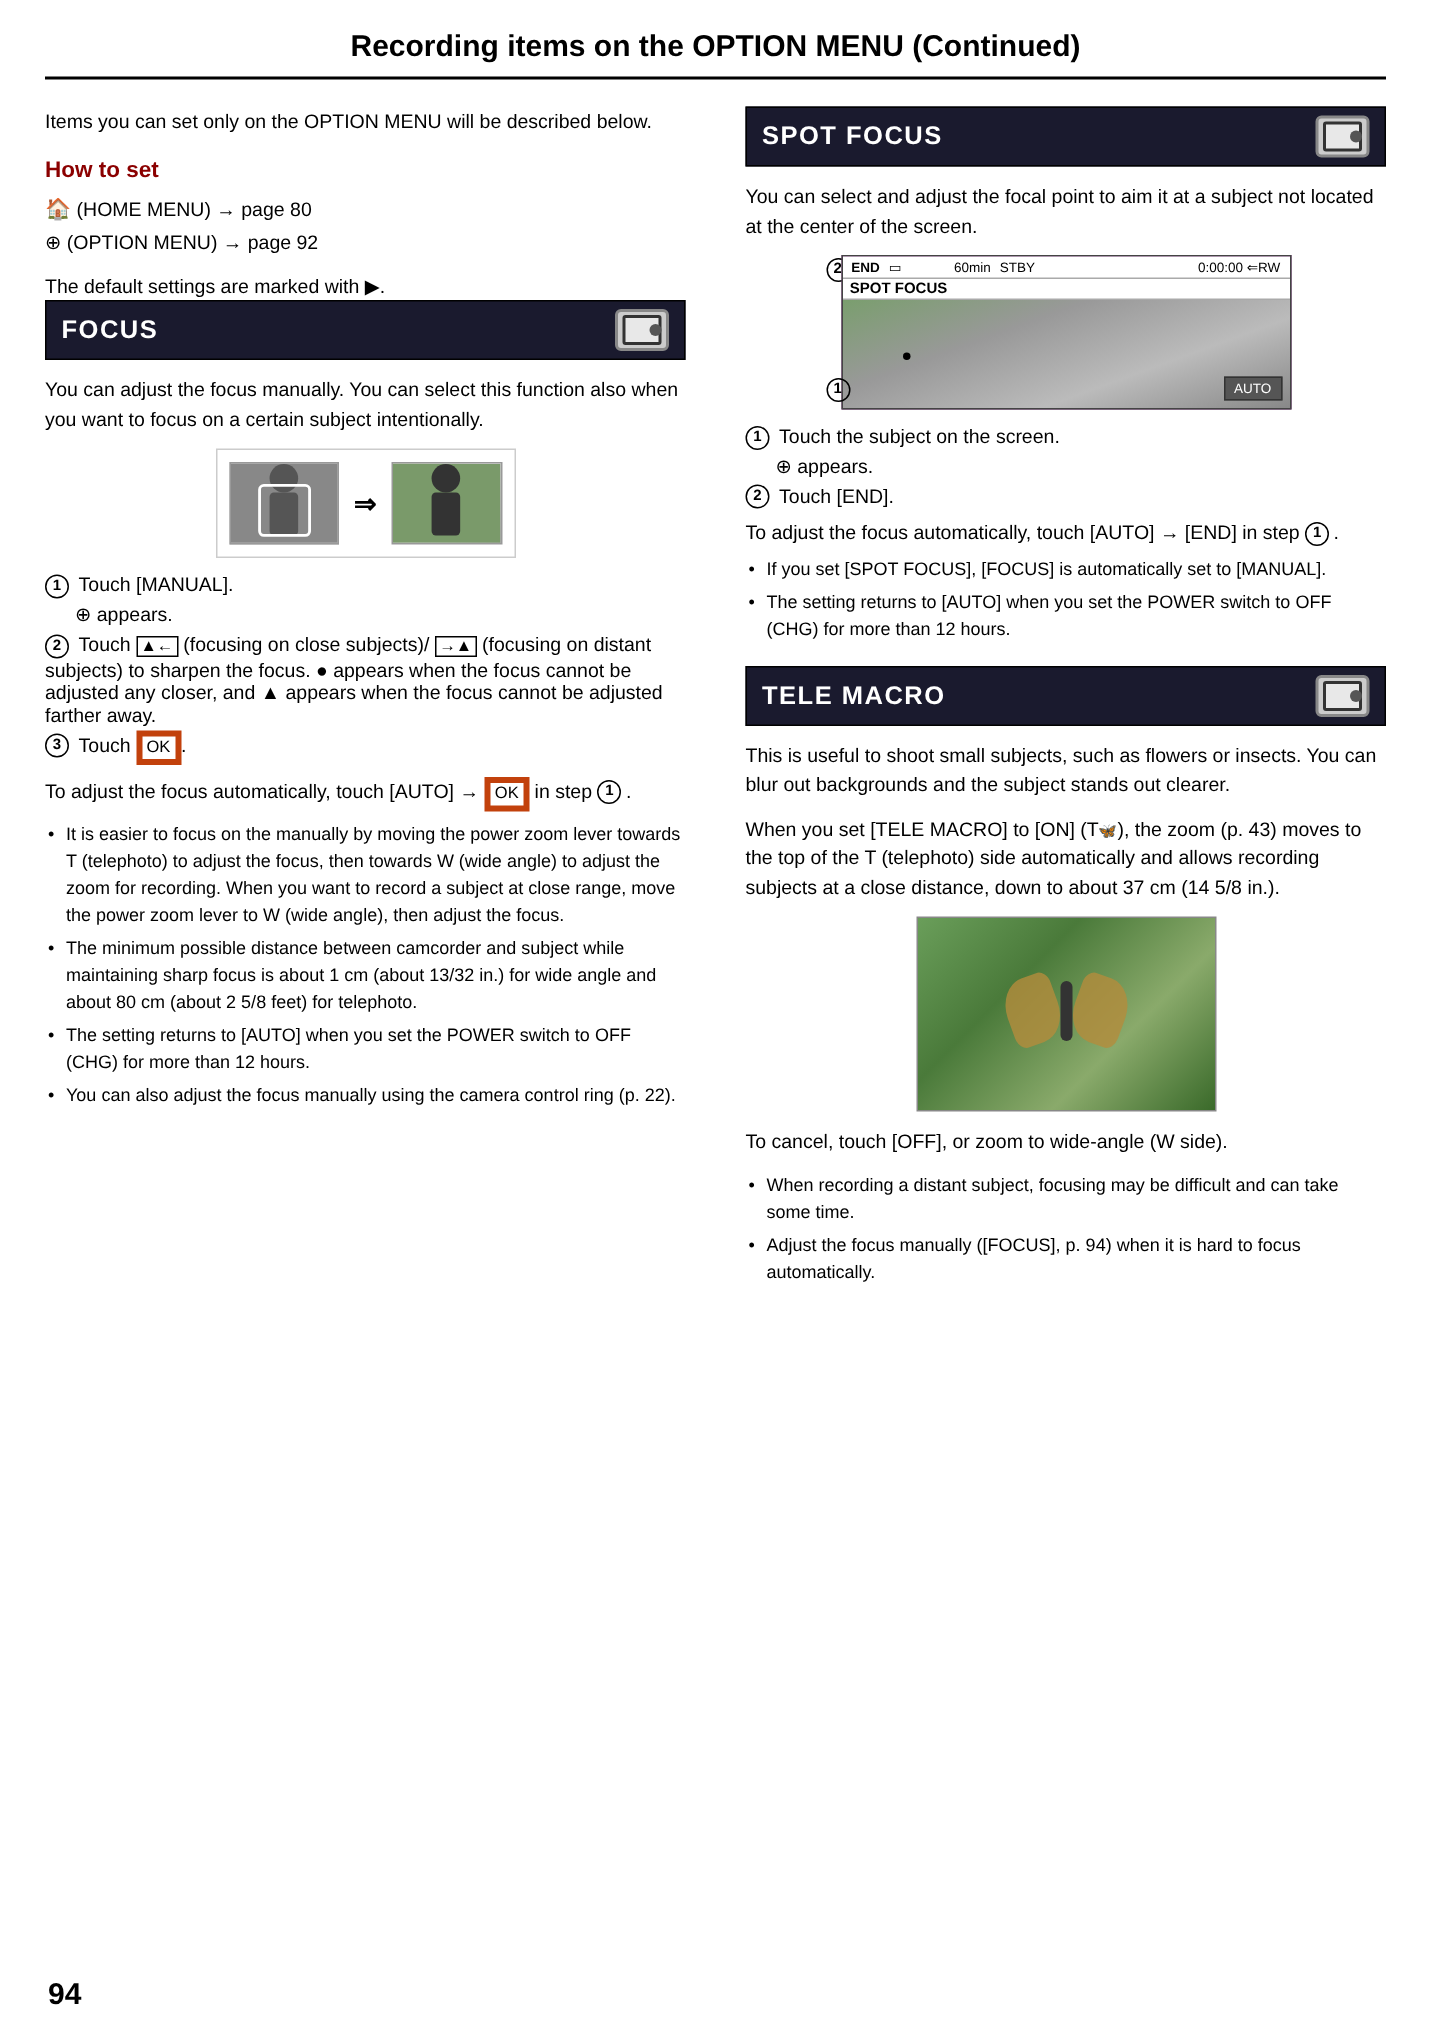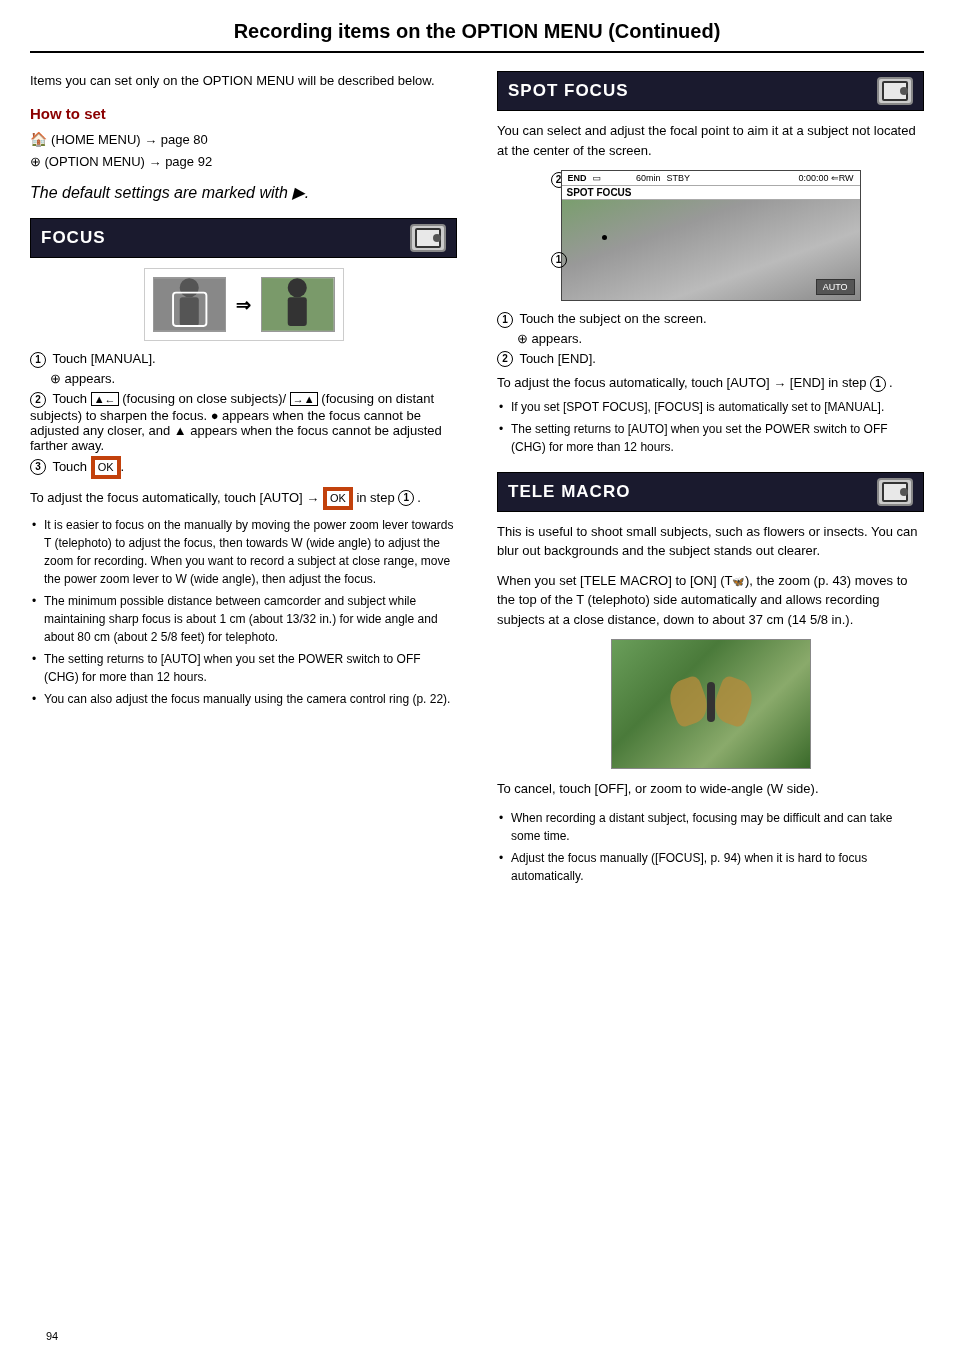--- a/index.html
+++ b/index.html
@@ -47,23 +47,22 @@
       font-weight: bold;
       color: #8B0000;
       margin-bottom: 6px;
     }
     .how-to-set-list {
       font-size: 13px;
       line-height: 1.7;
       margin-bottom: 10px;
     }
     .default-text {
-      font-size: 16px;
-      margin-bottom: 16px;
-      font-style: italic;
+      font-size: 13px;
+      margin-bottom: 2px;
     }
 
     
     .section-header {
       display: flex;
       align-items: center;
       justify-content: space-between;
       background: #1a1a2e;
       color: #fff;
       padding: 5px 10px;
@@ -205,21 +204,21 @@
     .spot-status-bar .stby { font-size: 9px; }
     .spot-status-bar .timecode { font-size: 9px; }
     .spot-label {
       background: #fff;
       padding: 1px 5px;
       font-size: 10px;
       font-weight: bold;
       border-bottom: 1px solid #aaa;
     }
     .spot-main-area {
-      height: 100px;
+      height: 72px;
       background: linear-gradient(160deg, #7a9e6e, #999, #bbb, #888);
       position: relative;
     }
     .spot-dot {
       position: absolute;
       left: 40px;
       top: 35px;
       width: 5px;
       height: 5px;
       background: #000;
@@ -275,23 +274,23 @@
       left: 50%; transform: translateX(-50%);
       top: 8px;
       width: 8px; height: 40px;
       background: #333;
       border-radius: 4px;
     }
 
     .page-number {
       position: absolute;
       bottom: 15px;
-      left: 46px;
-      font-size: 11px;
-      font-weight: normal;
+      left: 32px;
+      font-size: 20px;
+      font-weight: bold;
     }
 
     .focus-steps-auto {
       font-size: 13px;
       margin-bottom: 6px;
     }
     .small-kbd {
       display: inline-block;
       border: 4px solid #c2410c;
       padding: 0 3px;
@@ -323,20 +322,21 @@
           <span>(OPTION MENU) → page 92</span>
         </div>
       </div>
       <p class="default-text">The default settings are marked with ▶.</p>
 
       <div class="section-header">
         <span class="section-header-title">FOCUS</span>
         <span class="section-icon"></span>
       </div>
 
+      <p class="section-body">You can adjust the focus manually. You can select this function also when you want to focus on a certain subject intentionally.</p>
 
       <div class="focus-image-area">
         <div class="focus-img-box">
           <svg width="75" height="55" viewBox="0 0 75 55">
             <rect width="75" height="55" fill="#888"></rect>
             <ellipse cx="37" cy="10" rx="10" ry="10" fill="#555"></ellipse>
             <rect x="27" y="20" width="20" height="30" rx="3" fill="#555"></rect>
             <rect x="20" y="15" width="35" height="35" rx="3" fill="none" stroke="#fff" stroke-width="2"></rect>
           </svg>
         </div>

